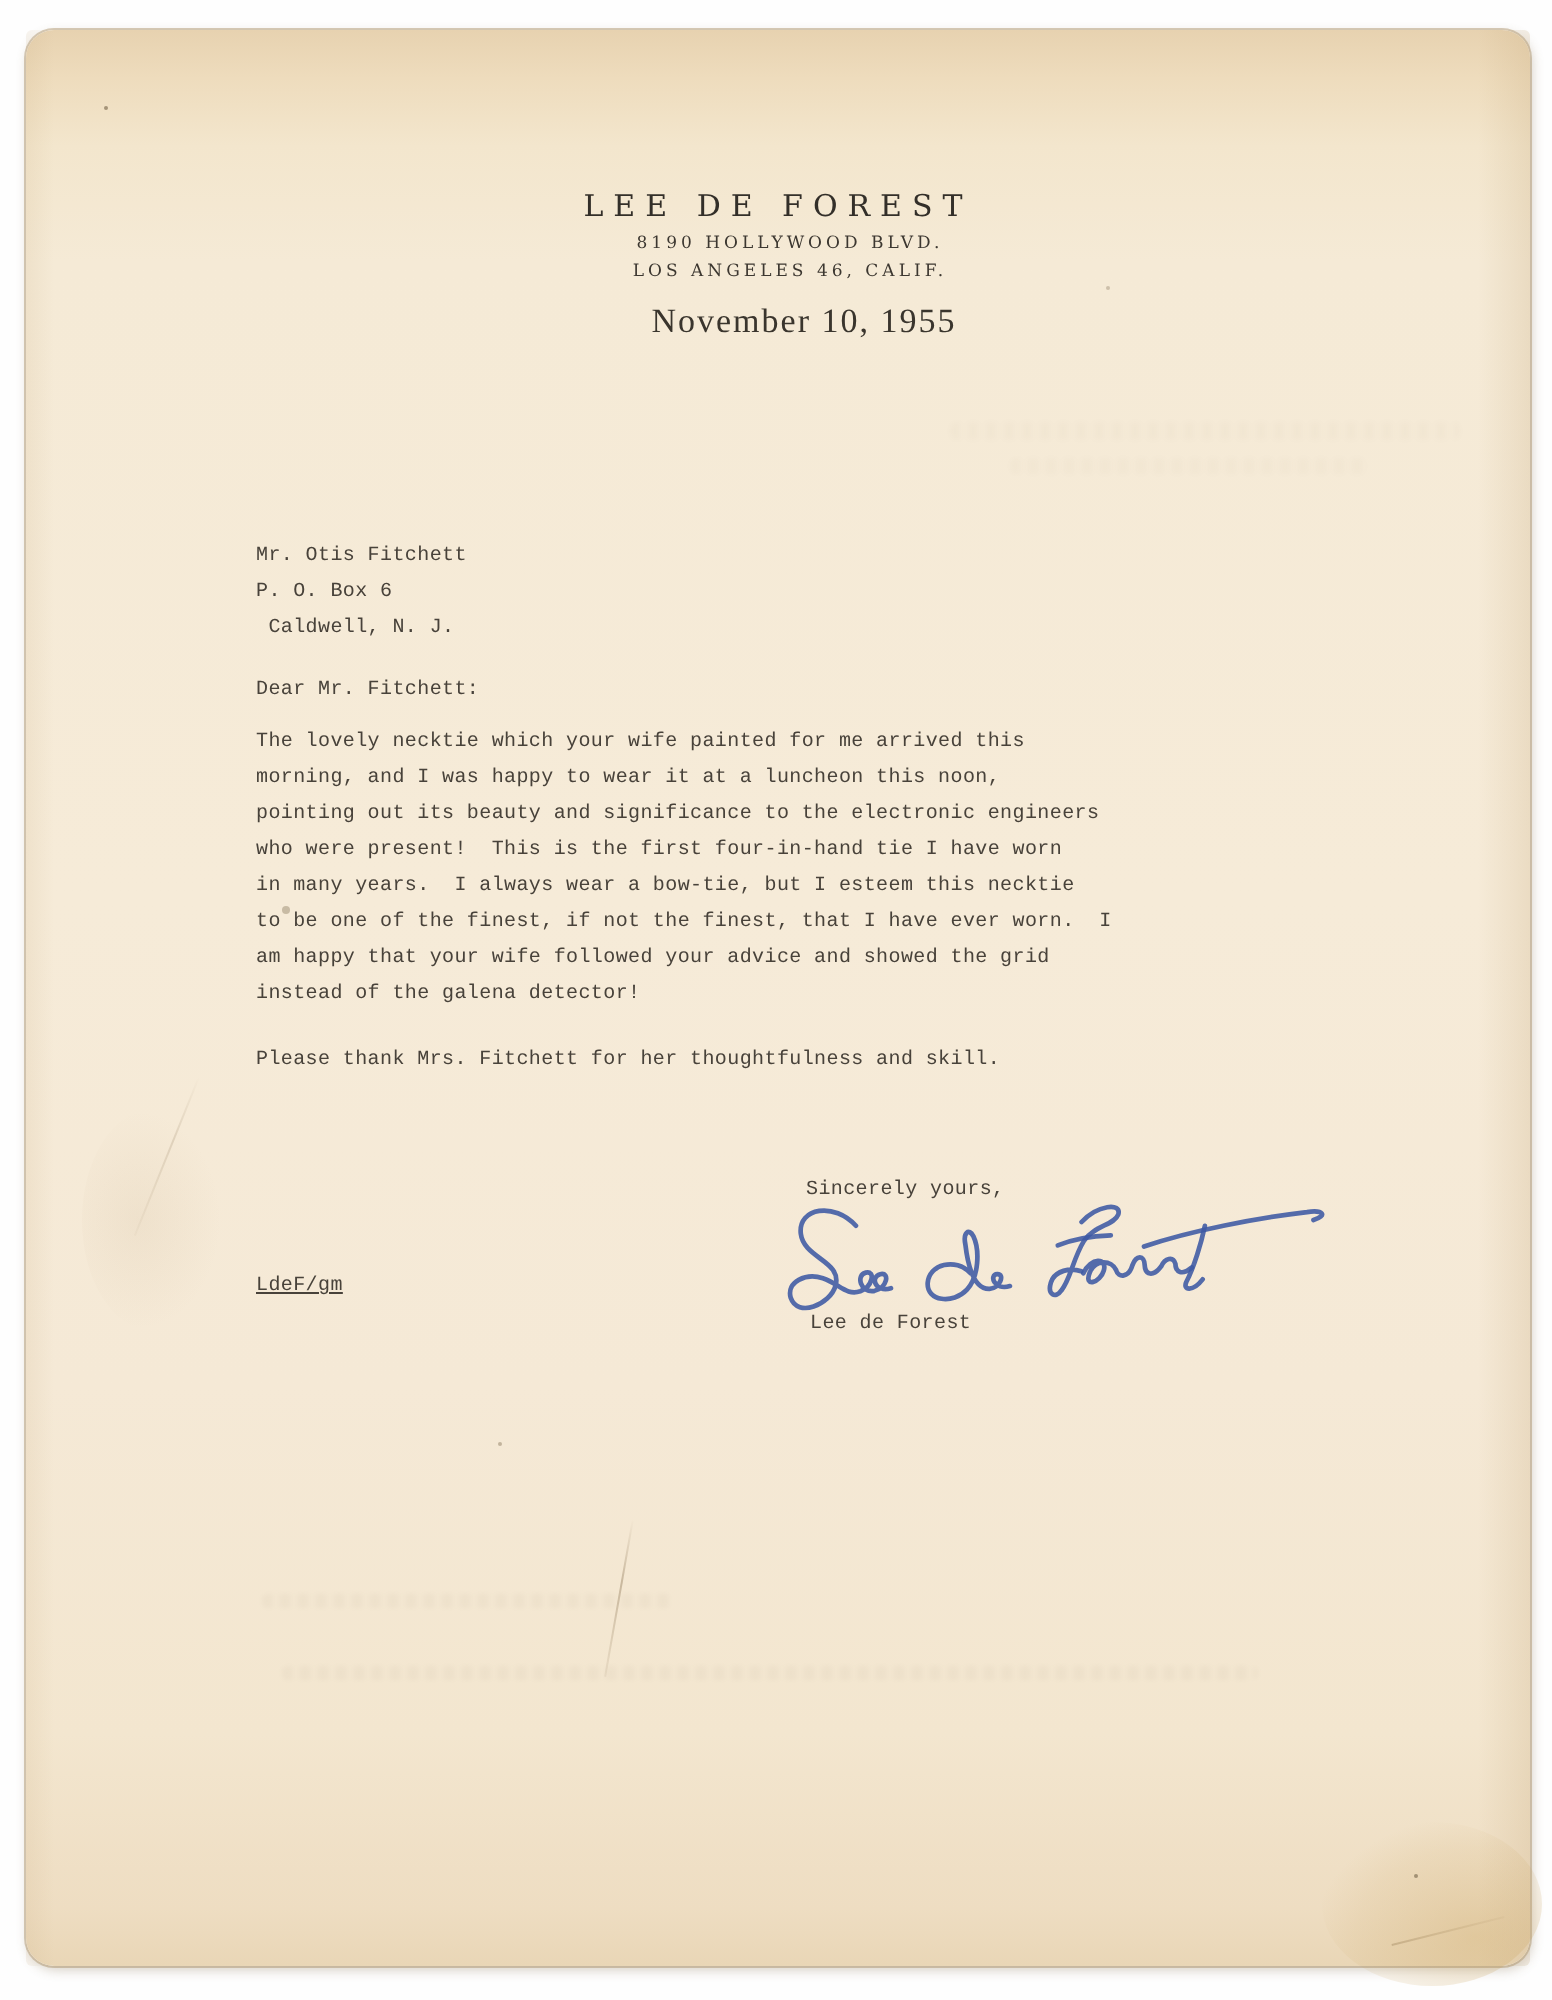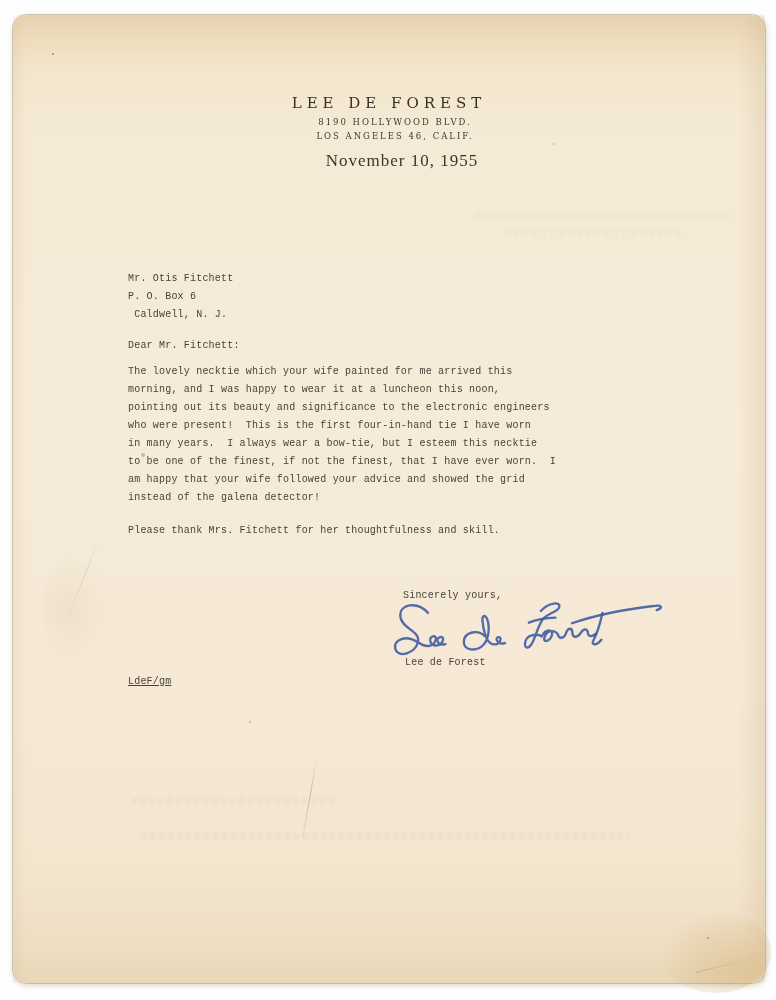--- a/index.html
+++ b/index.html
@@ -87,21 +87,21 @@
     color: #3a352d;
     padding-left: 26px;
   }
   .recipient   { left: 115px; top: 255px; }
   .salutation  { left: 115px; top: 322px; }
   .para-1      { left: 115px; top: 348px; }
   .para-2      { left: 115px; top: 507px; }
   .para-3      { left: 115px; top: 539px; }
   .valediction { left: 390px; top: 572px; }
   .typed-name  { left: 392px; top: 639px; }
-  .initials    { left: 115px; top: 658px; text-decoration: underline; }
+  .initials    { left: 115px; top: 620px; text-decoration: underline; }
   
   .signature {
     position: absolute;
     left: 372px;
     top: 574px;
     width: 280px;
     height: 80px;
     transform: rotate(-2deg);
   }
   .signature path {

